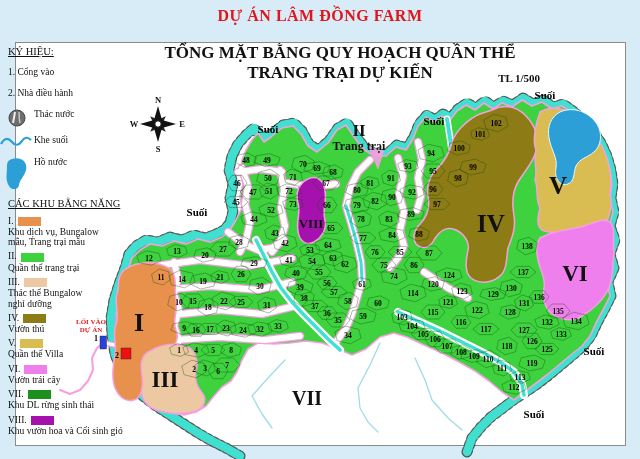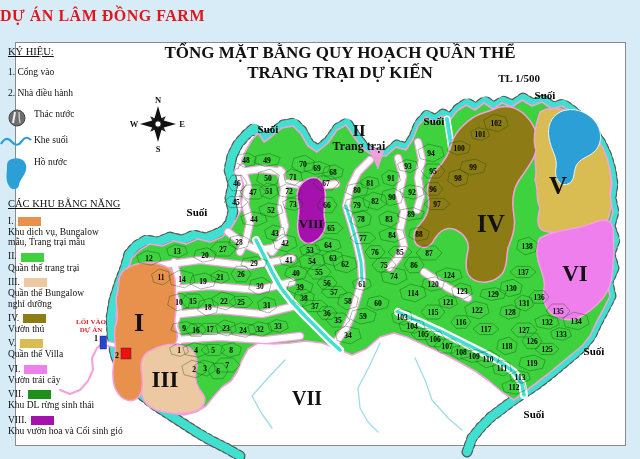--- a/index.html
+++ b/index.html
@@ -1,18 +1,18 @@
 <!DOCTYPE html>
 <html><head>
 <meta charset="utf-8">
 <style>
   html,body{margin:0;padding:0;background:#d7ecf7;}
   .page{position:relative;width:640px;height:459px;overflow:hidden;background:#d7ecf7;
         font-family:"Liberation Serif","DejaVu Serif",serif;color:#111;}
-  .main-title{position:absolute;top:7px;left:0;width:100%;
+  .main-title{position:absolute;top:7px;left:0;width:100%;text-align:center;
         color:#e1151c;font-weight:bold;font-size:16px;letter-spacing:.5px;}
   .card{position:absolute;left:15px;top:42px;width:611px;height:404px;background:#fff;
         border:1px solid #8a8a8a;box-sizing:border-box;}
   .map-title{position:absolute;left:140px;top:43px;width:400px;text-align:center;
         font-weight:bold;font-size:17px;}
   .map-scale{position:absolute;left:140px;top:72px;width:400px;text-align:right;
         font-weight:bold;font-size:11px;}
   .overlay{position:absolute;left:0;top:0;width:640px;height:459px;}
   .legend{position:absolute;left:8px;top:46px;width:152px;font-weight:normal;
         font-size:9.5px;line-height:1.2;}
@@ -477,21 +477,21 @@
             <span>II.</span>
             <span class="swatch" style="background: rgb(62, 210, 62);"></span>
           </div>
           <div class="zone-line">Quần thể trang trại</div>
         </div>
         <div class="zone">
           <div class="zone-head">
             <span>III.</span>
             <span class="swatch" style="background: rgb(236, 201, 162);"></span>
           </div>
-          <div class="zone-line">Quần thể Bungalow</div>
+          <div class="zone-line">Thác thể Bungalow</div>
           <div class="zone-line">nghỉ dưỡng</div>
         </div>
         <div class="zone">
           <div class="zone-head">
             <span>IV.</span>
             <span class="swatch" style="background: rgb(141, 124, 21);"></span>
           </div>
           <div class="zone-line">Vườn thú</div>
         </div>
         <div class="zone">

